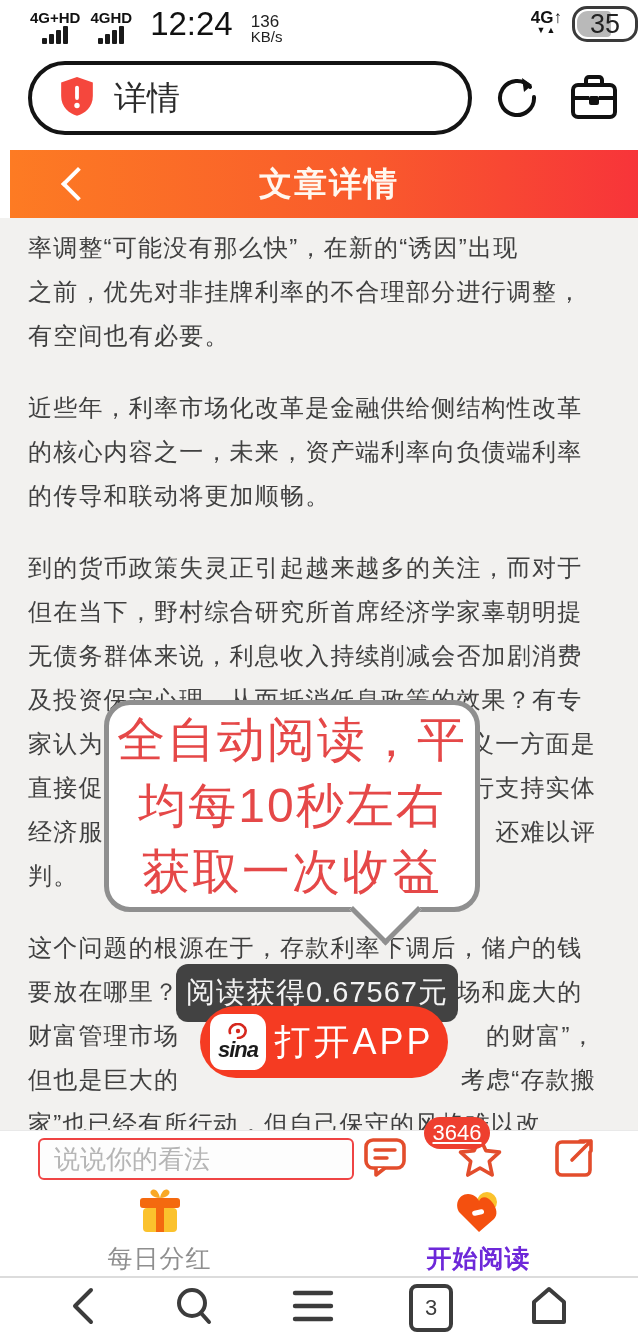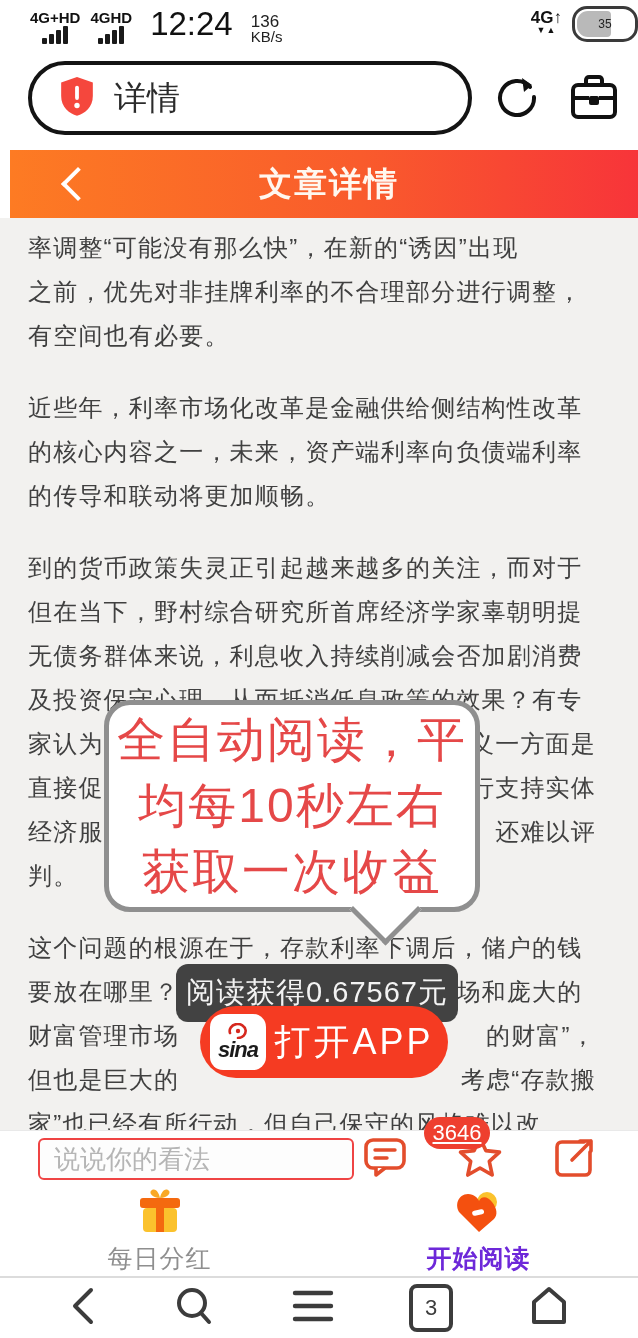--- a/index.html
+++ b/index.html
@@ -16,21 +16,21 @@
   .sb-time{font-size:33px;color:#111;margin-left:8px;line-height:40px;}
   .sb-speed{display:flex;flex-direction:column;align-items:flex-start;margin-left:8px;line-height:15px;}
   .sb-speed .v{font-size:17px;color:#222;}
   .sb-speed .u{font-size:15px;color:#222;}
   .sb-right{margin-left:auto;display:flex;align-items:center;gap:10px;padding-right:16px;}
   .net-type{display:flex;flex-direction:column;align-items:center;line-height:13px;}
   .net-type .t{font-size:17px;font-weight:bold;color:#111;}
   .net-type .a{font-size:9px;color:#111;letter-spacing:1px;}
   .battery{position:relative;width:60px;height:30px;border:3px solid #3a3a3a;border-radius:15px;display:flex;align-items:center;justify-content:center;background:#fff;}
   .battery .fill{position:absolute;left:2px;top:2px;bottom:2px;width:34px;background:#b9b9b9;border-radius:11px 4px 4px 11px;}
-  .battery .lvl{position:relative;font-size:12px;color:#222;z-index:1;}
+  .battery .lvl{position:relative;font-size:27px;color:#222;z-index:1;}
   .battery .nub{position:absolute;right:-8px;top:8px;width:5px;height:12px;background:#3a3a3a;border-radius:0 3px 3px 0;}
 
   
   .addr-row{position:absolute;left:0;top:48px;width:638px;height:102px;background:#ffffff;}
   .addr-pill{position:absolute;left:28px;top:13px;width:444px;height:74px;border:4px solid #141414;border-radius:40px;background:#fff;display:flex;align-items:center;padding-left:26px;box-sizing:border-box;}
   .addr-text{font-size:33px;color:#2b2b2b;margin-left:18px;}
   .addr-icons{position:absolute;right:18px;top:0;height:102px;display:flex;align-items:center;gap:26px;}
 
   
   .app-header{position:absolute;left:10px;top:150px;width:638px;height:68px;background:linear-gradient(90deg,#fd7b23 0%,#f95b2c 55%,#f7333a 100%);display:flex;align-items:center;}

